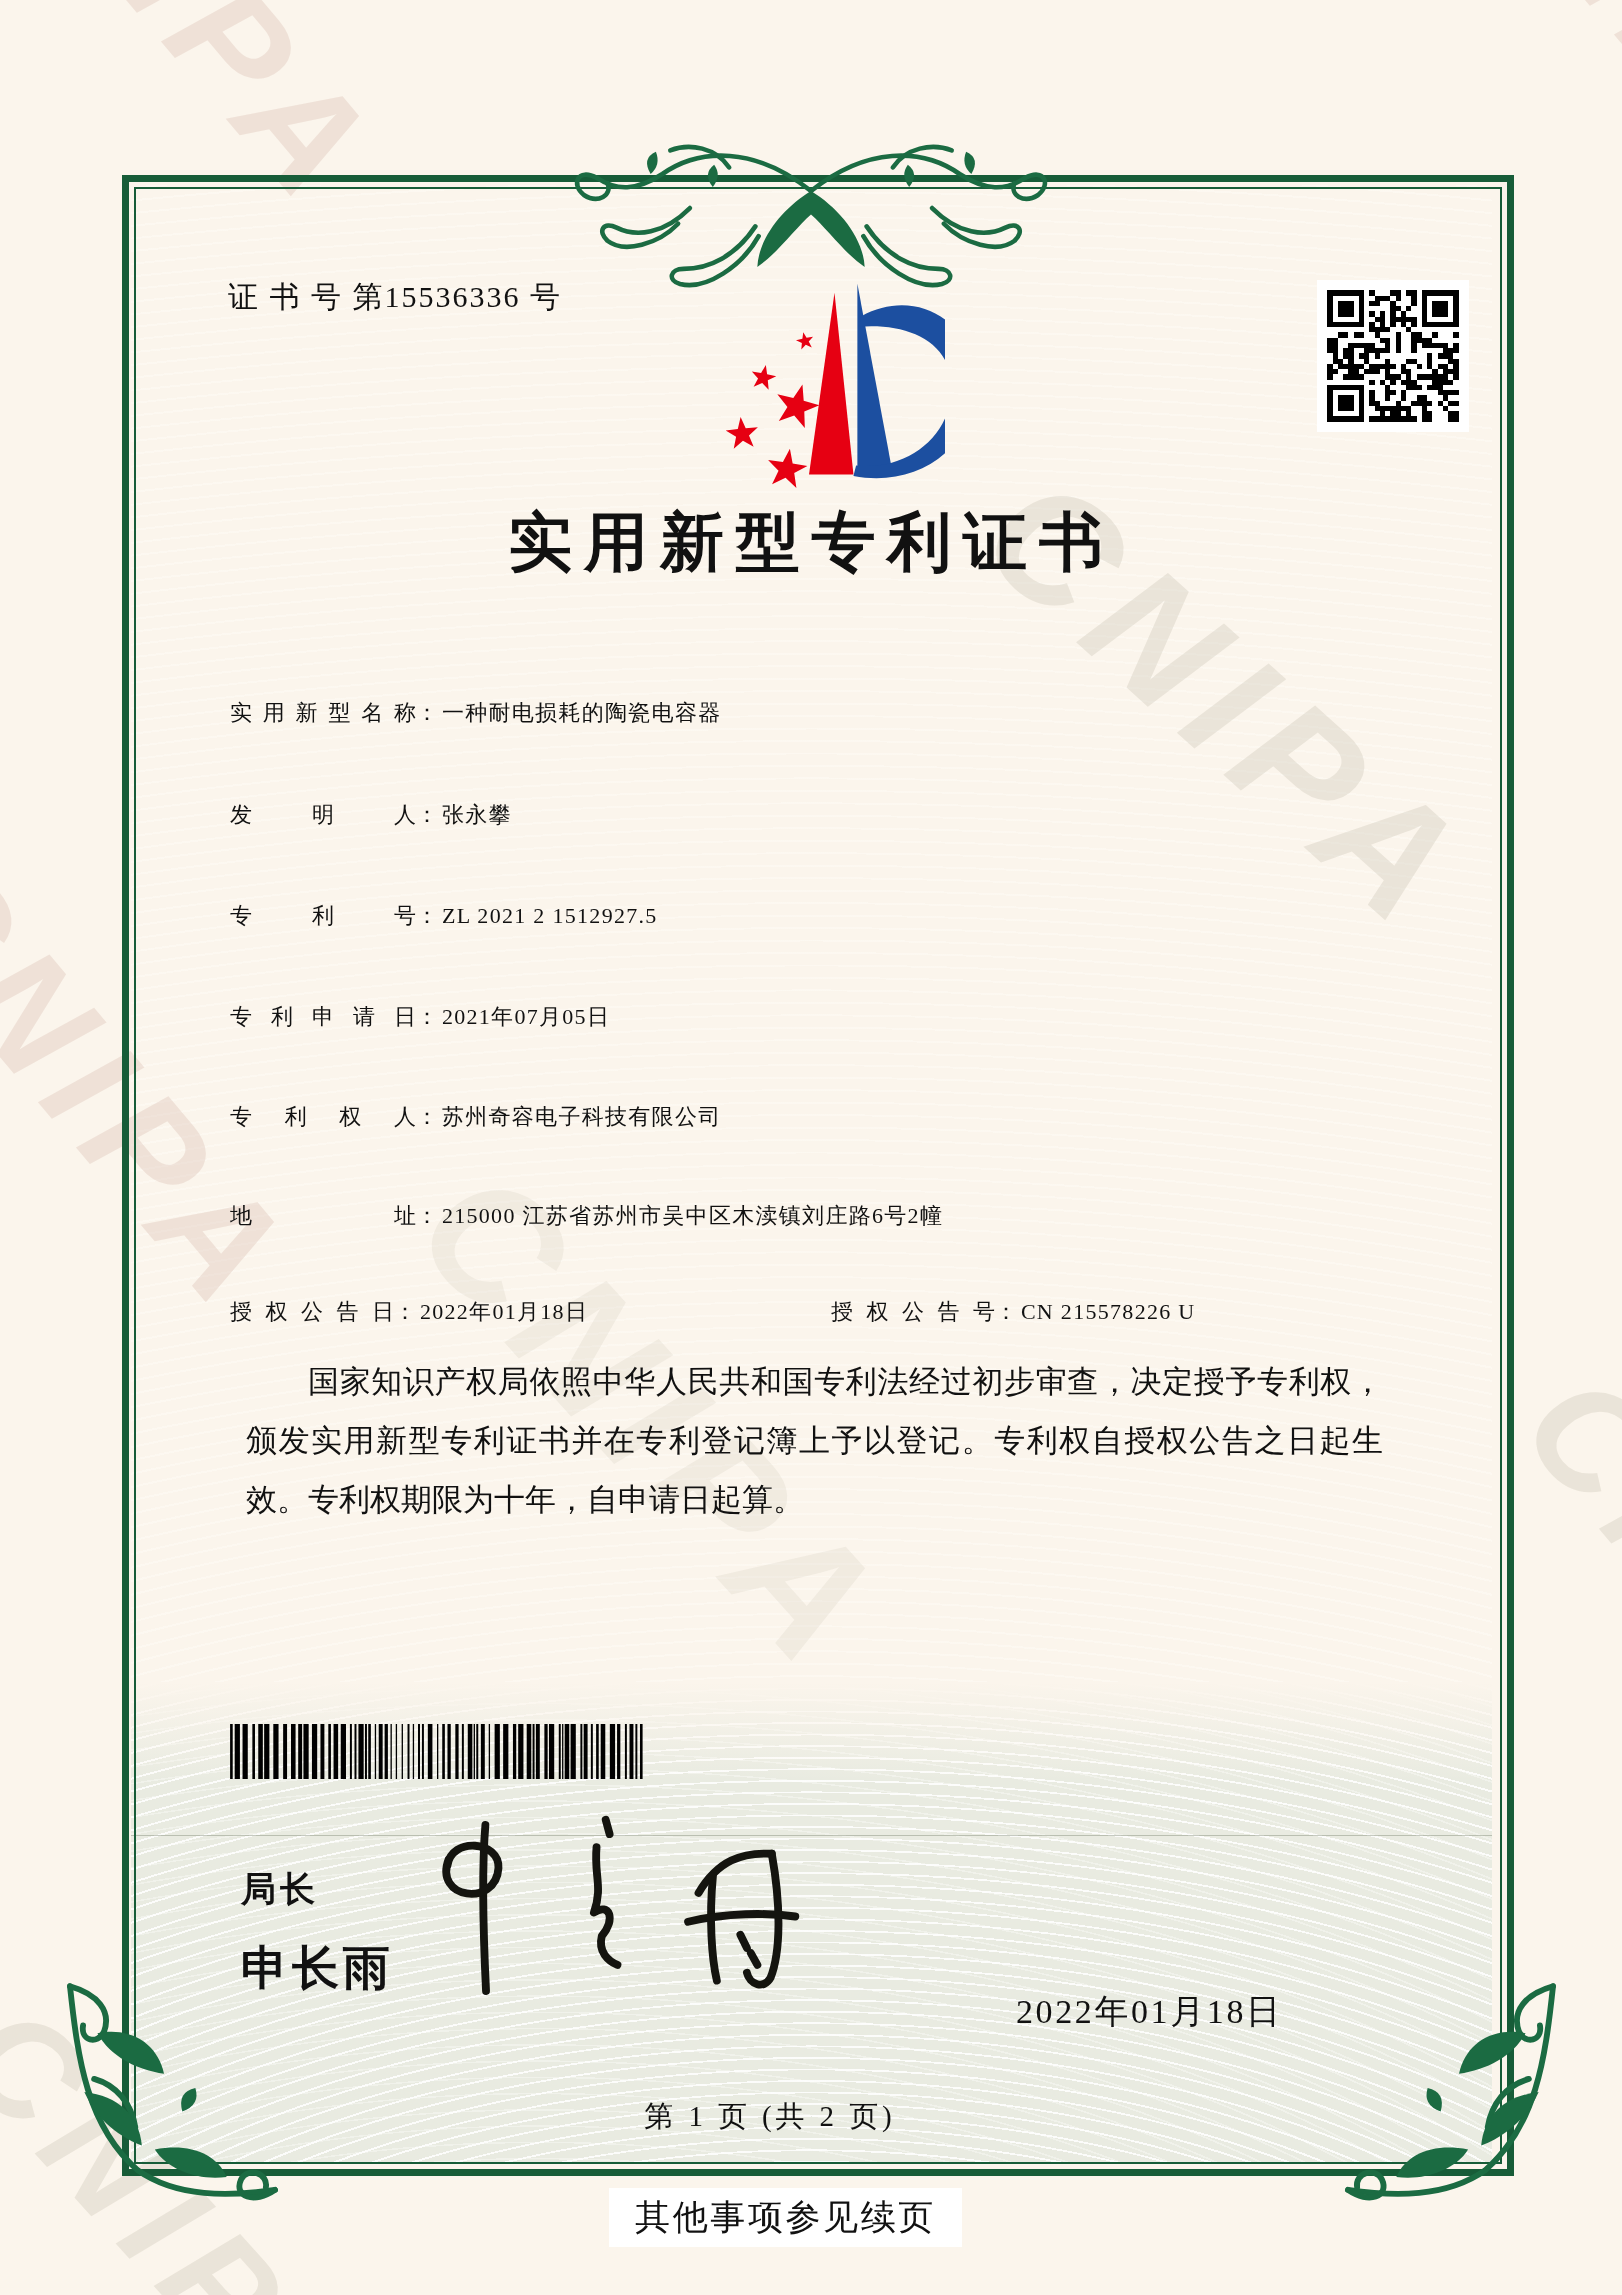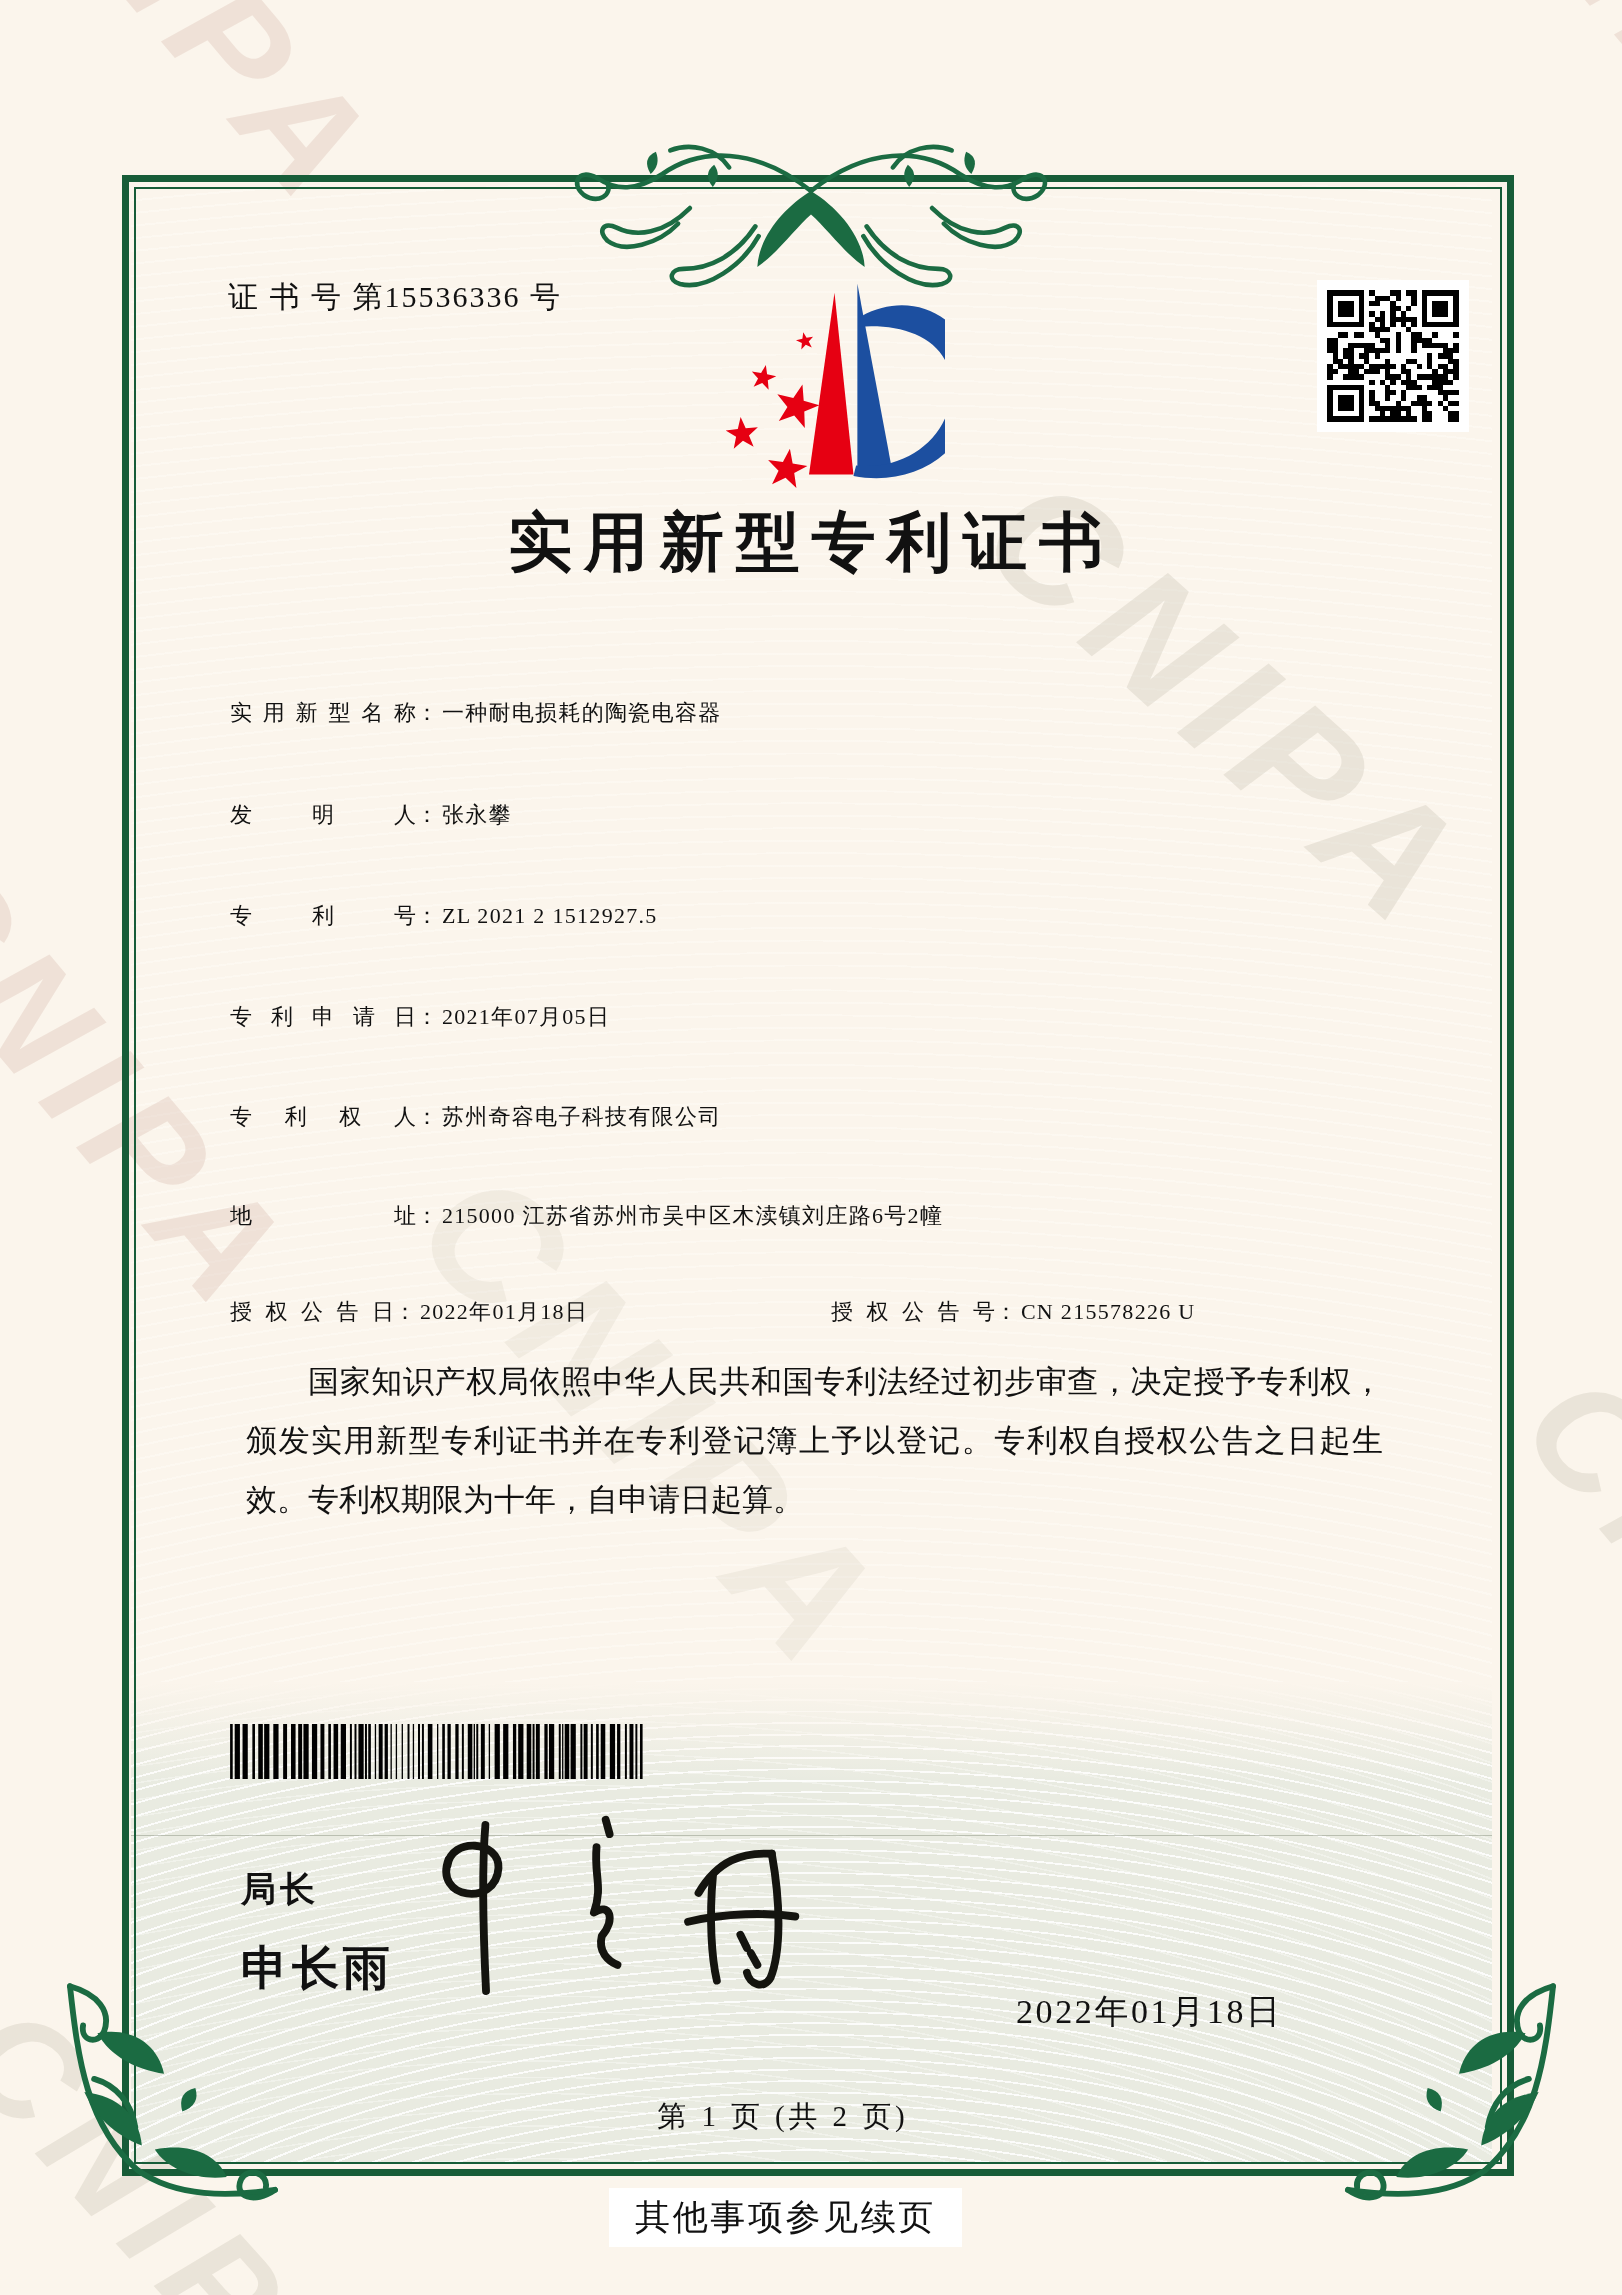--- a/index.html
+++ b/index.html
@@ -67,21 +67,21 @@
   .f-value{display:inline-block;margin-left:3.9px;letter-spacing:1.3px;}
   .grant-col2{position:absolute;left:601px;top:0;white-space:nowrap;}
   .grant-col2 .f-label{width:164px;}
   .paras{left:230px;top:1336px;width:1169px;font-size:31px;line-height:59px;text-align:justify;}
   .paras p{margin:16px;text-indent:2em;}
   .barcode{left:230px;top:1724px;width:414px;height:55px;}
   .director-label{left:241px;top:1866px;font-size:35px;font-weight:bold;letter-spacing:3.9px;}
   .director-name{left:241px;top:1937px;font-size:47px;font-weight:bold;letter-spacing:3.9px;}
   .signature{left:386px;top:1813px;}
   .issue-date{left:1016px;top:1989px;font-size:34px;letter-spacing:2.6px;}
-  .page-indicator{left:0;top:2097px;width:1540px;text-align:center;font-size:29px;letter-spacing:3.9px;padding-left:13px;}
+  .page-indicator{left:0;top:2097px;width:1540px;text-align:center;font-size:29px;letter-spacing:3.9px;}
   .cont-strip{
     left:609px;top:2188px;width:353px;height:59px;background:#ffffff;
     display:flex;align-items:center;justify-content:center;
     font-size:35px;letter-spacing:2.6px;z-index:5;
   }
 </style>
 </head>
 <body>
 
 <div class="abs waves-soft"></div>

